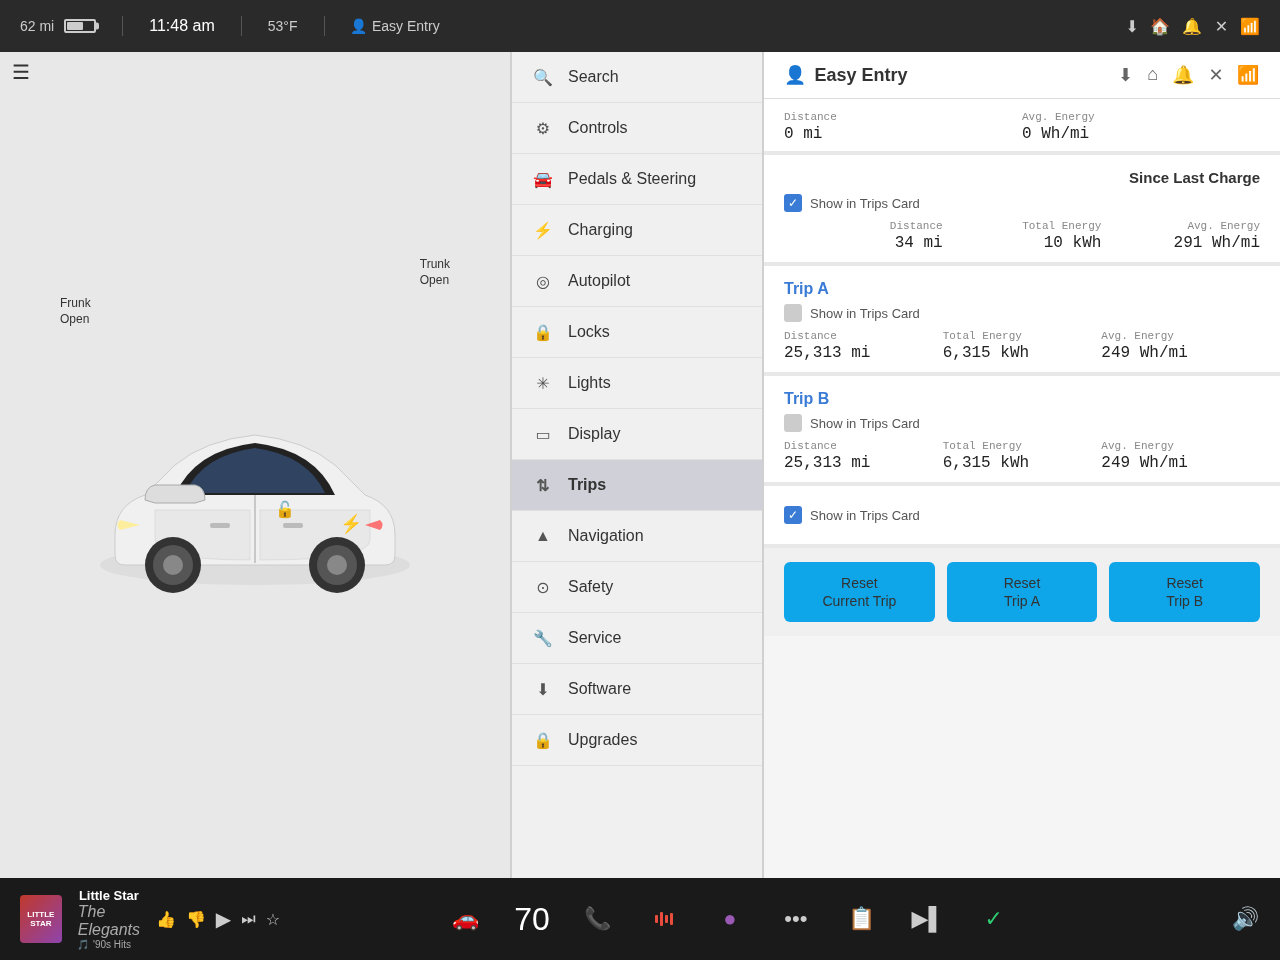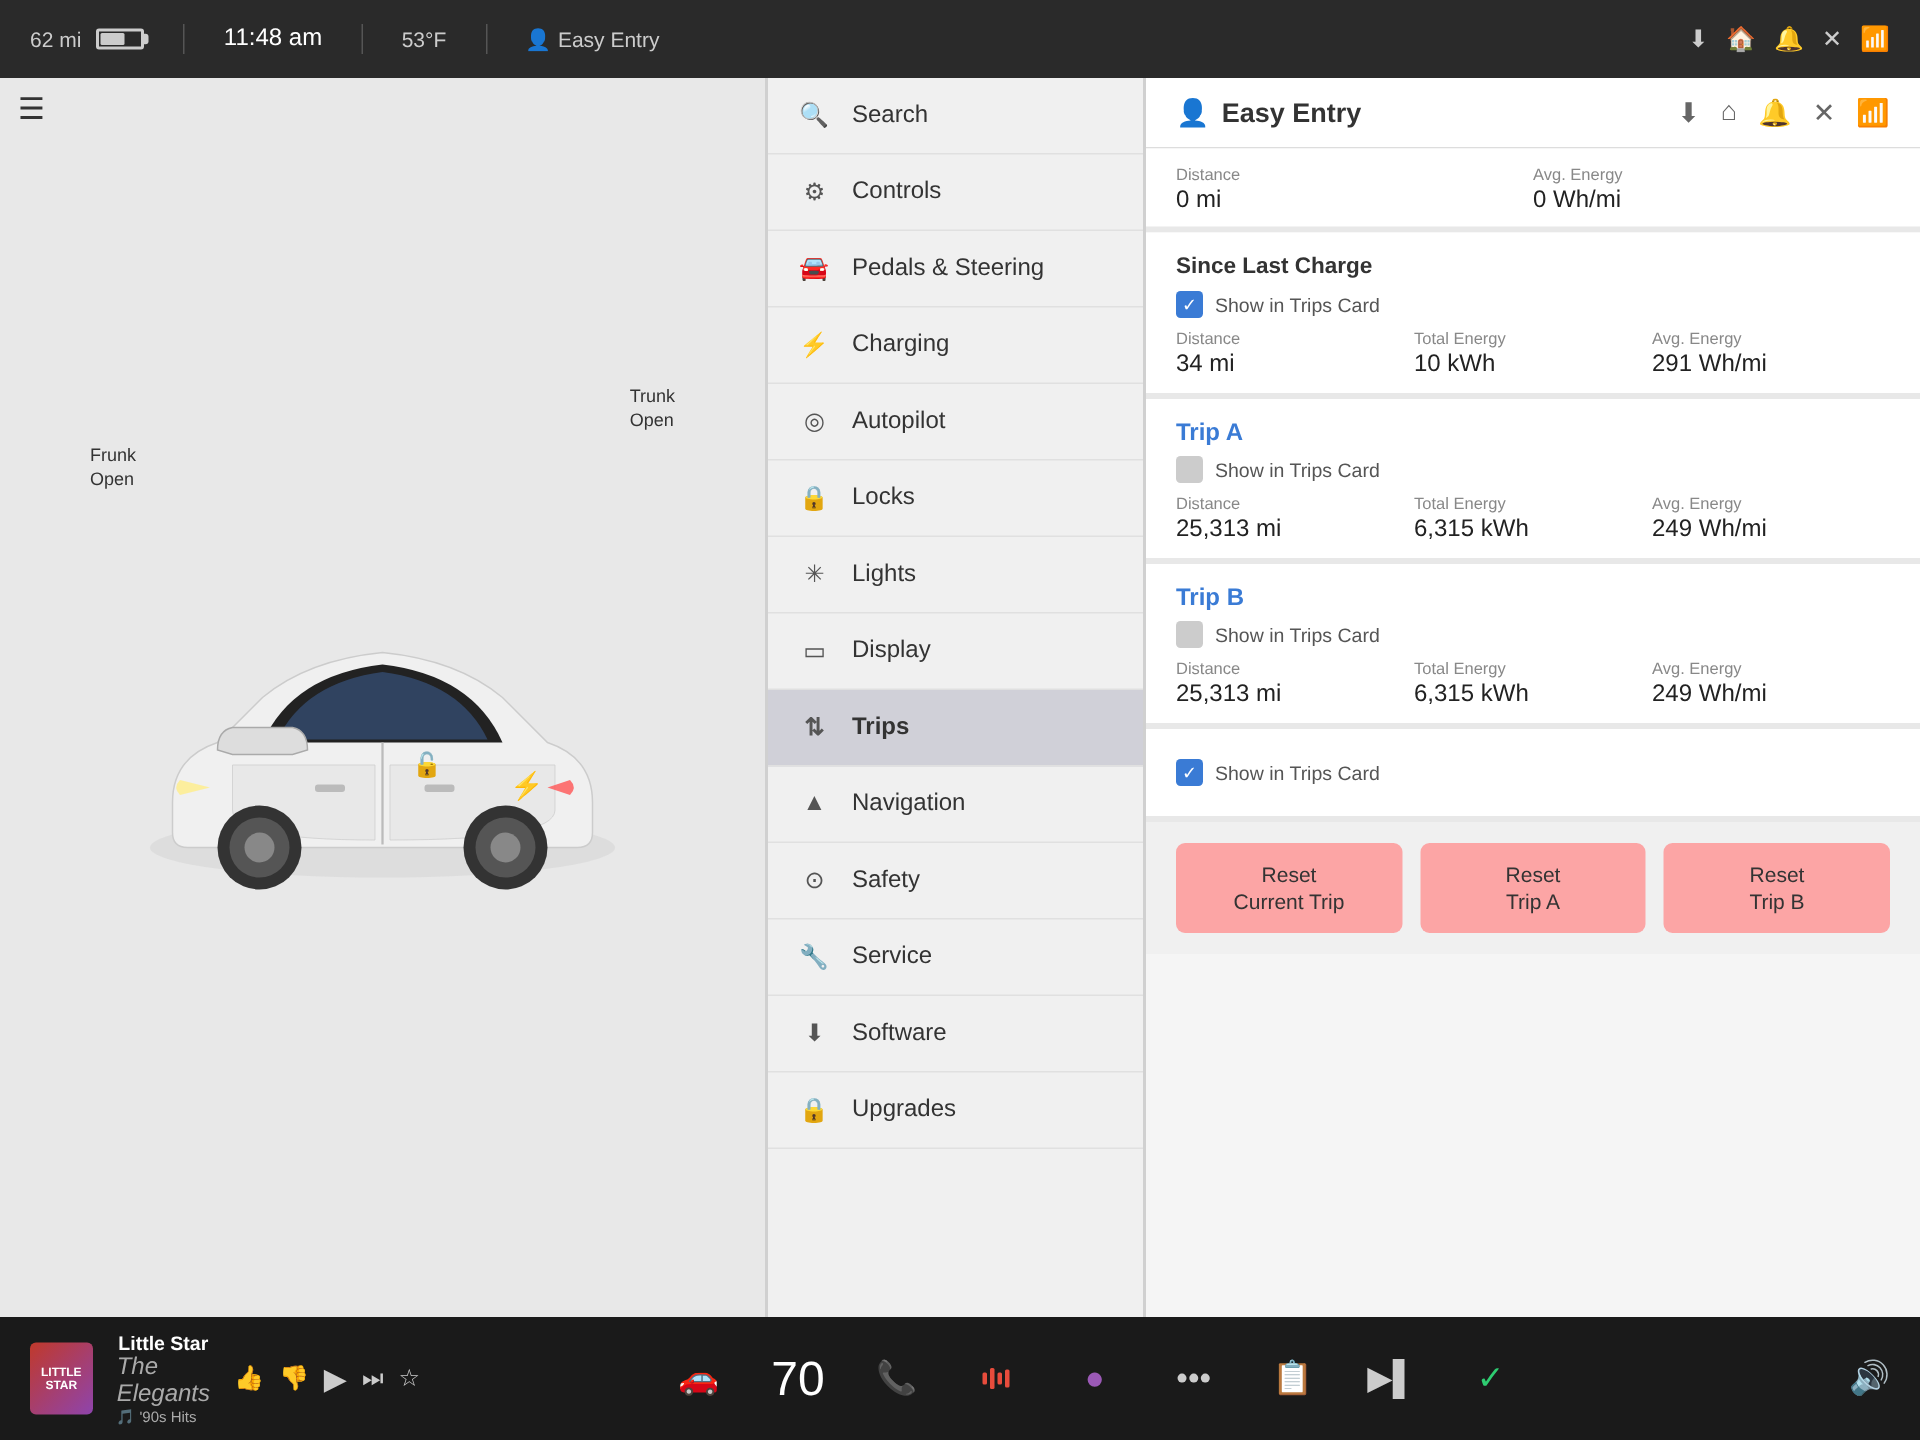--- a/index.html
+++ b/index.html
@@ -182,20 +182,21 @@
       background: #fff;
       border-bottom: 4px solid #e8e8e8;
     }
     .stat-label { font-size: 11px; color: #888; }
     .stat-value { font-size: 15px; color: #333; font-weight: 500; }
 
     .since-charge-section {
       padding: 14px 20px 10px;
       background: #fff;
       border-bottom: 4px solid #e8e8e8;
+      text-align: right;
     }
     .section-heading {
       font-size: 15px;
       font-weight: 600;
       color: #333;
       margin-bottom: 8px;
     }
     .show-trips-row {
       display: flex;
       align-items: center;
@@ -219,21 +220,21 @@
       height: 18px;
       background: #ccc;
       border-radius: 3px;
       display: flex;
       align-items: center;
       justify-content: center;
       flex-shrink: 0;
     }
     .show-trips-label { font-size: 13px; color: #555; }
 
-    .stats-grid { display: flex; gap: 0; }
+    .stats-grid { display: flex; gap: 0; font-family: Liberation Mono, monospace; }
     .stats-col { flex: 1; }
     .stats-col .stat-label { font-size: 11px; color: #888; margin-bottom: 2px; }
     .stats-col .stat-value { font-size: 16px; color: #222; font-weight: 500; }
 
     .trip-section {
       padding: 14px 20px 10px;
       background: #fff;
       border-bottom: 4px solid #e8e8e8;
     }
     .trip-name {
@@ -263,21 +264,21 @@
     .odometer-value { font-size: 15px; color: #222; font-weight: 600; margin-left: auto; }
 
     .reset-buttons-section {
       padding: 14px 20px;
       background: #f0f0f0;
       display: flex;
       gap: 12px;
     }
     .reset-btn {
       flex: 1;
-      background: #fca5a5;
+      background: #0ea5e9;
       border: none;
       border-radius: 6px;
       padding: 12px 8px;
       font-size: 14px;
       color: #333;
       cursor: pointer;
       text-align: center;
       line-height: 1.3;
     }
 

